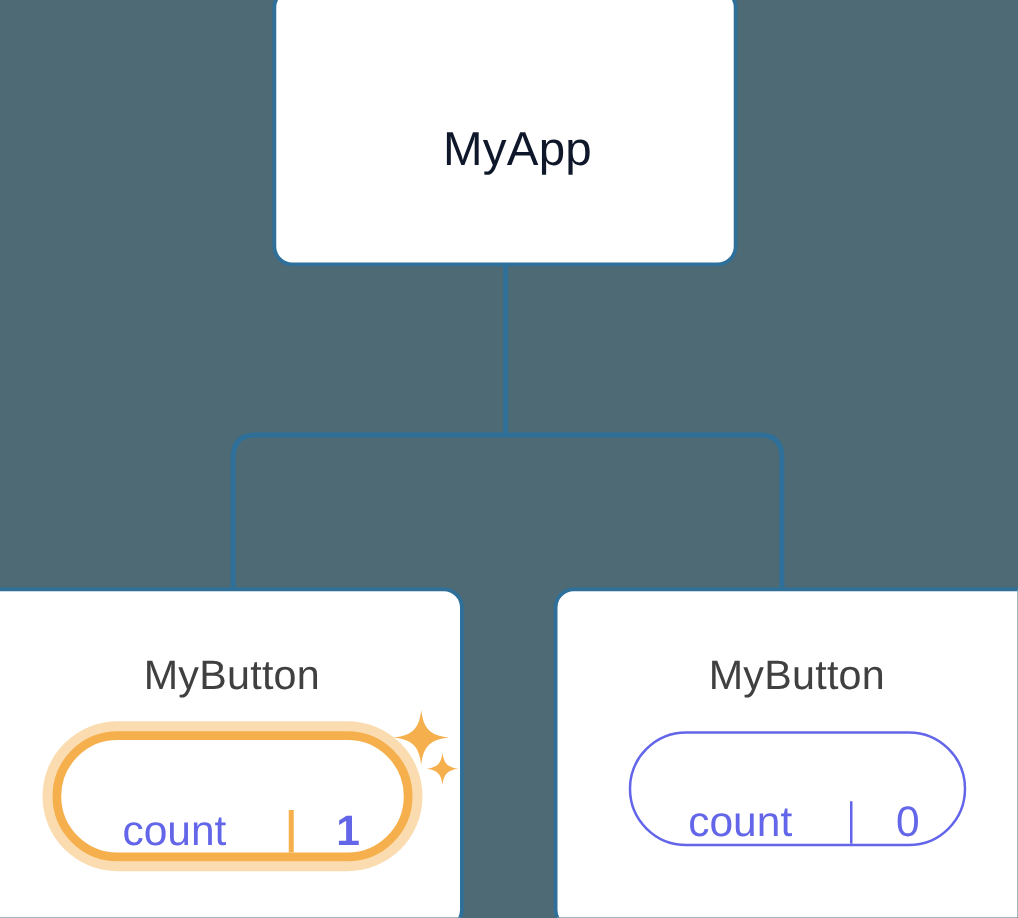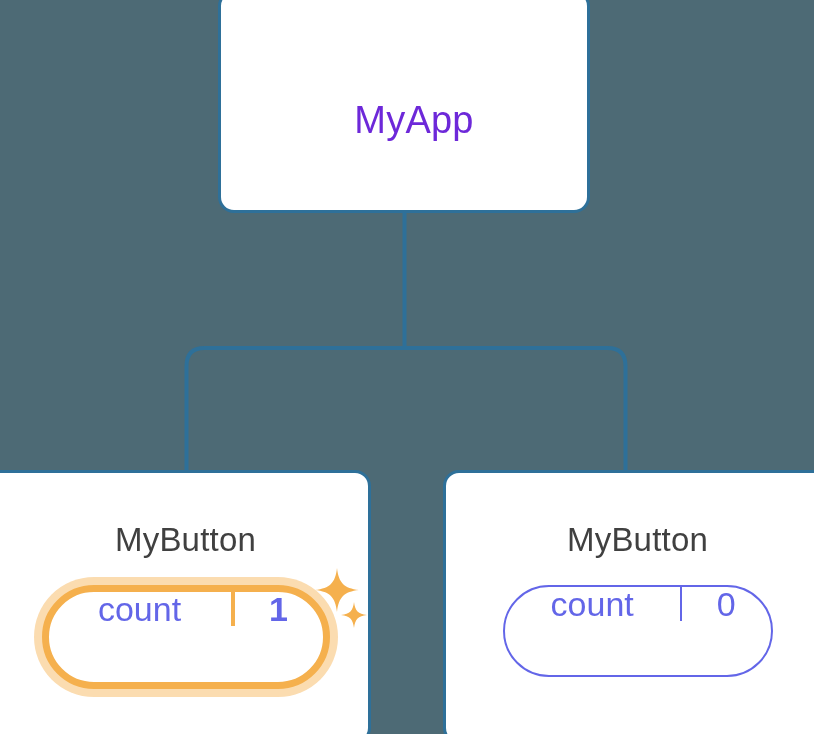--- a/index.html
+++ b/index.html
@@ -50,21 +50,21 @@
     height: 223px;
   }
   #node-myapp .node-title {
     position: absolute;
     left: 0;
     right: 0;
     top: 108px;
     text-align: center;
     font-size: 38px;
     font-weight: 300;
-    color: #6d28d9;
+    color: #0f172a;
     letter-spacing: 0.2px;
     line-height: 1;
     padding-left: 20px;
   }
 
   
   .child-node {
     top: 470px;
     height: 274px;
   }
@@ -107,21 +107,21 @@
     right: 0;
   }
   #node-mybutton-right .pill-wrap {
     left: 0;
     right: 0;
   }
 
   .pill {
     position: relative;
     display: flex;
-    align-items: flex-start;
+    align-items: flex-end;
     box-sizing: border-box;
     background: #ffffff;
   }
 
   
   .pill.plain {
     width: 270px;
     height: 92px;
     border: 2px solid #6366e8;
     border-radius: 46px;

